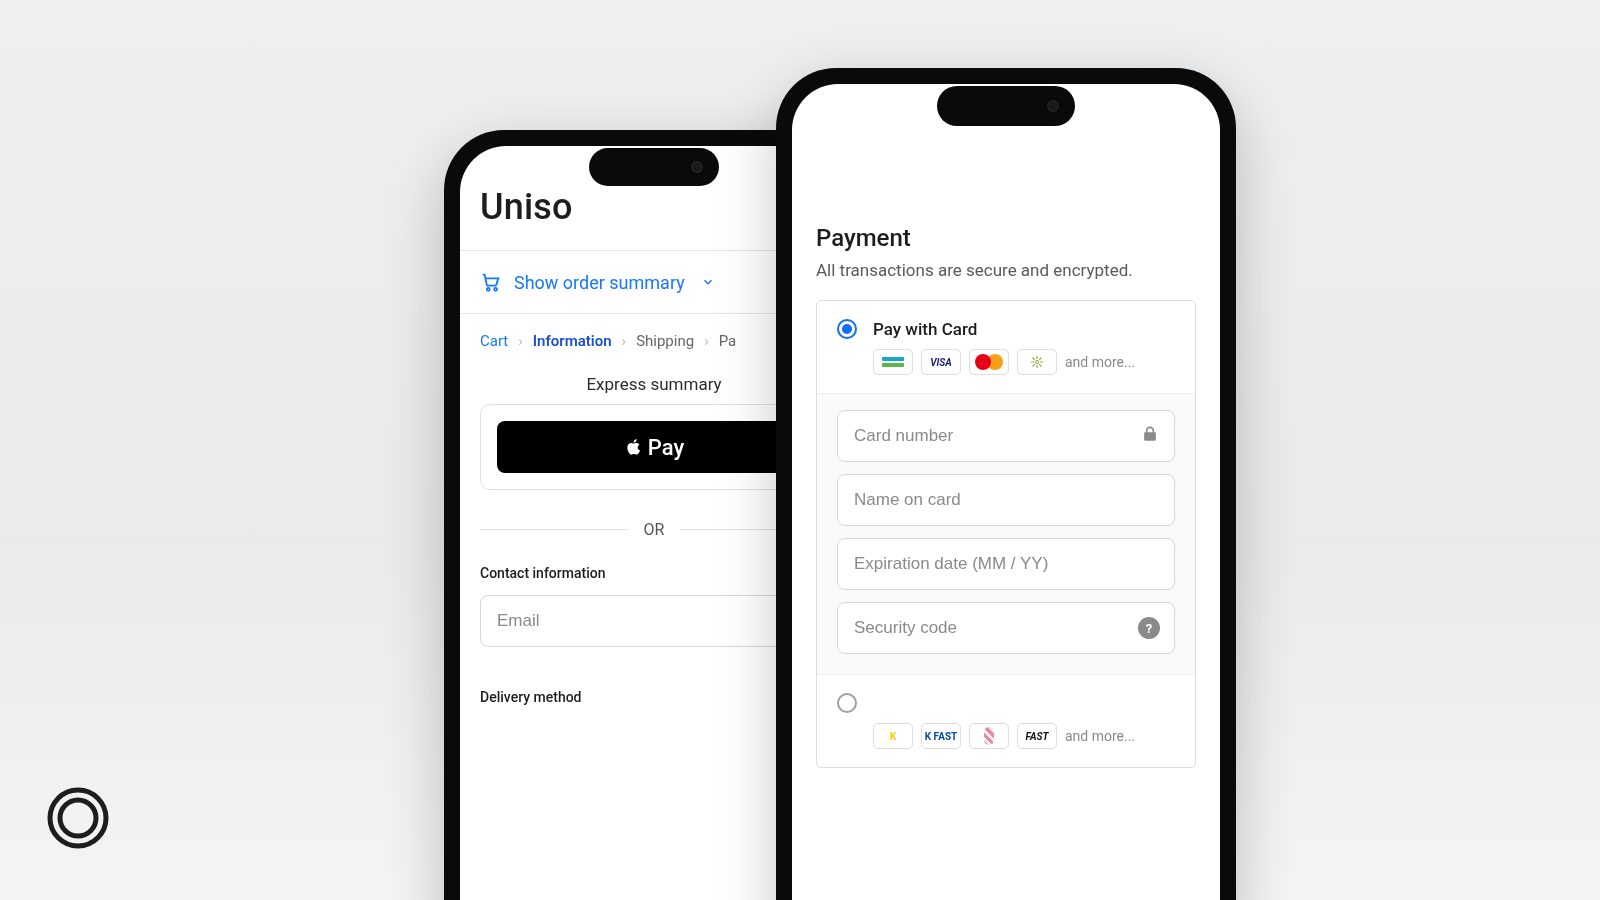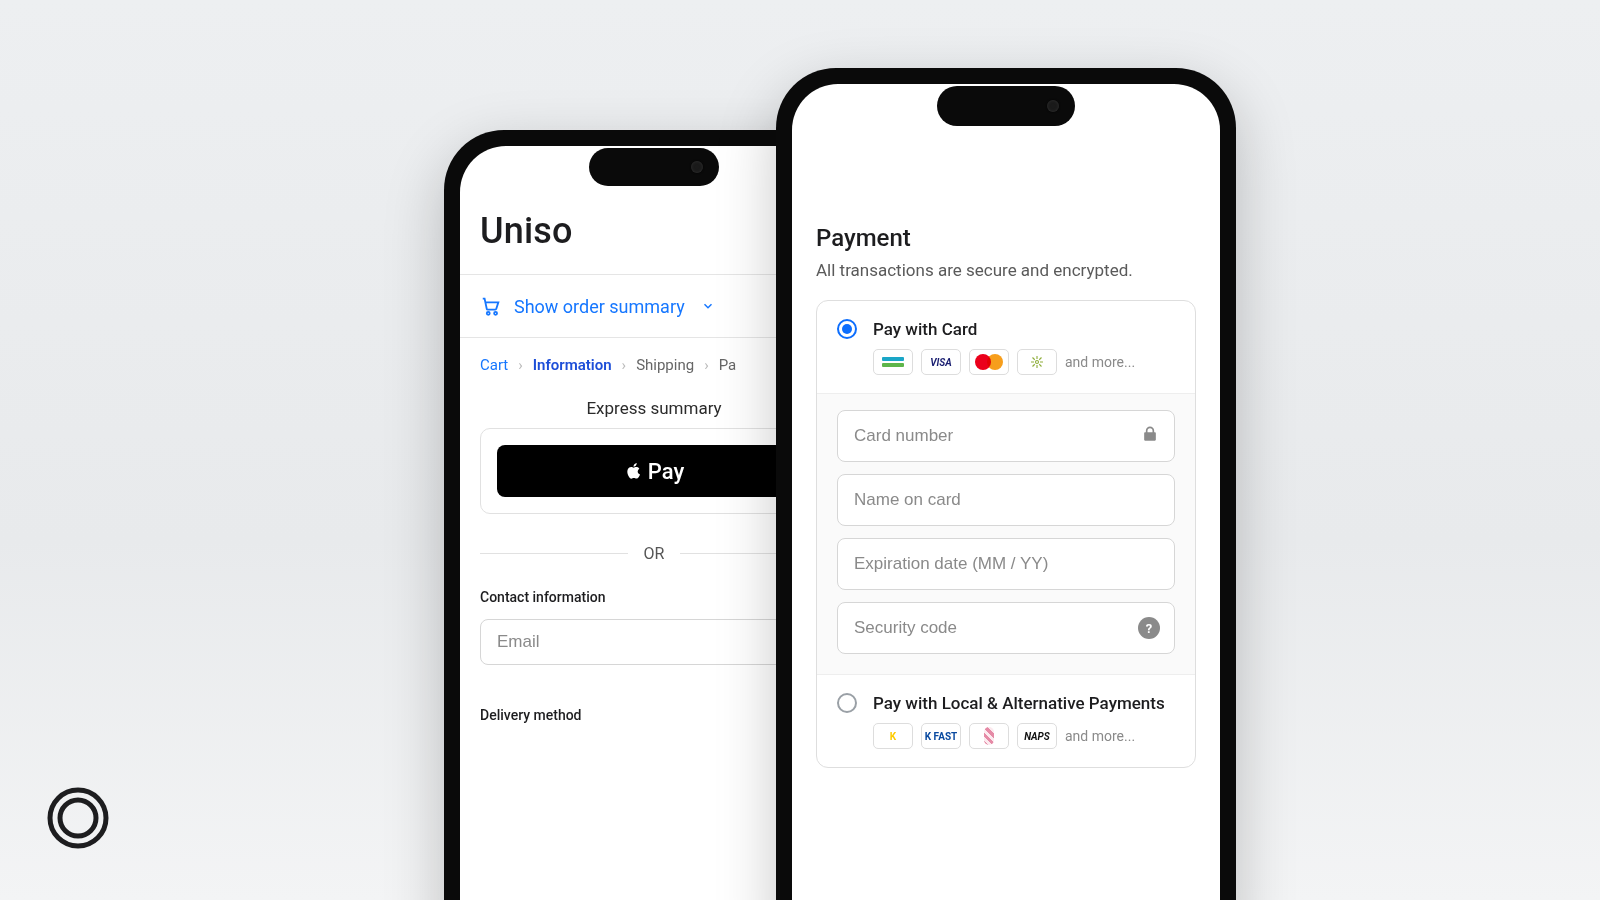--- a/index.html
+++ b/index.html
@@ -53,21 +53,21 @@
     left: 444px; top: 130px;
   }
   
   .phone.right {
     width: 460px; height: 900px;
     left: 776px; top: 68px;
   }
   .phone.right .island { width: 138px; height: 40px; top:18px; }
 
   
-  .lp { padding: 64px 20px 0 20px; color:#1d1d1f; }
+  .lp { padding: 40px 20px 0 20px; color:#1d1d1f; }
   .lp .brand { font-size: 36px; font-weight: 500; letter-spacing:.2px; }
   .lp .hr { height:1px; background:#e5e5e5; margin: 22px -20px 0 -20px; }
 
   .lp .summary-row {
     display:flex; align-items:center; gap:12px;
     padding: 20px 0; color:#1677ff; font-size:18px;
     border-bottom:1px solid #e5e5e5; margin: 0 -20px; padding-left:20px; padding-right:20px;
     cursor:pointer;
   }
   .lp .summary-row .cart-icn { width:22px; height:22px; }
@@ -95,38 +95,38 @@
     background:#000; color:#fff; height:52px; border-radius:8px;
     font-size:22px; font-weight:500; gap:4px; cursor:pointer;
   }
   .lp .apple-pay svg { width:20px; height:24px; fill:#fff; }
 
   .lp .or-row { display:flex; align-items:center; gap:16px; margin:30px 0 26px; color:#555; }
   .lp .or-row .line { flex:1; height:1px; background:#e1e1e1; }
 
   .lp h2.section { font-size:14px; font-weight:500; margin-bottom:14px; }
   .lp .text-input {
-    width:100%; height:46px; border:1px solid #d6d6d6; border-radius:8px;
+    width:100%; height:52px; border:1px solid #d6d6d6; border-radius:8px;
     padding:0 16px; font-size:17px; color:#333; background:#fff;
   }
   .lp .text-input::placeholder { color:#8a8a8a; }
 
   .lp .check-row { display:flex; align-items:center; gap:12px; margin-top:18px; font-size:16px; color:#444; cursor:pointer;}
   .lp .check-row .cbx { width:20px; height:20px; border:1.5px solid #c9c9c9; border-radius:5px; background:#fff; }
 
   .lp .delivery { font-size:21px; font-weight:500; margin-top:42px; }
 
   
   .rp { padding: 140px 24px 0 24px; color:#1d1d1f; }
   .rp h1.pay-title { font-size:24px; font-weight:500; }
   .rp .pay-sub { font-size:17px; color:#5a5a5a; margin-top:8px; }
 
   .rp .pay-card {
     margin-top:20px;
-    border:1px solid #dedede; border-radius:12px;
+    border:1px solid #dedede; border-radius:5px;
     overflow:hidden; background:#fff;
   }
   .rp .pm {
     padding:18px 20px;
     border-bottom:1px solid #eee;
   }
   .rp .pm:last-child { border-bottom:none; }
   .rp .pm .head { display:flex; align-items:center; gap:16px; cursor:pointer; }
   .rp .pm .radio {
     width:20px; height:20px; border-radius:50%;
@@ -304,27 +304,26 @@
             <input type="text" placeholder="Security code" style="">
             <span class="trail">
                 <span class="help">?</span>
               </span>
           </div>
         </div>
 
         <div class="pm">
           <div class="head">
             <span class="radio"></span>
-            <span class="pm-label">Pay with Local &amp; Alternative Payments</span>
           </div>
           <div class="logos">
             <span class="logo-chip chip-knet">K</span>
             <span class="logo-chip chip-kfast">K FAST</span>
             <span class="logo-chip chip-pink"></span>
-            <span class="logo-chip chip-naps">NAPS</span>
+            <span class="logo-chip chip-naps">FAST</span>
             <span>and more...</span>
           </div>
         </div>
 
       </div>
     </div>
   </div>
 </div>
 
 </body></html>

